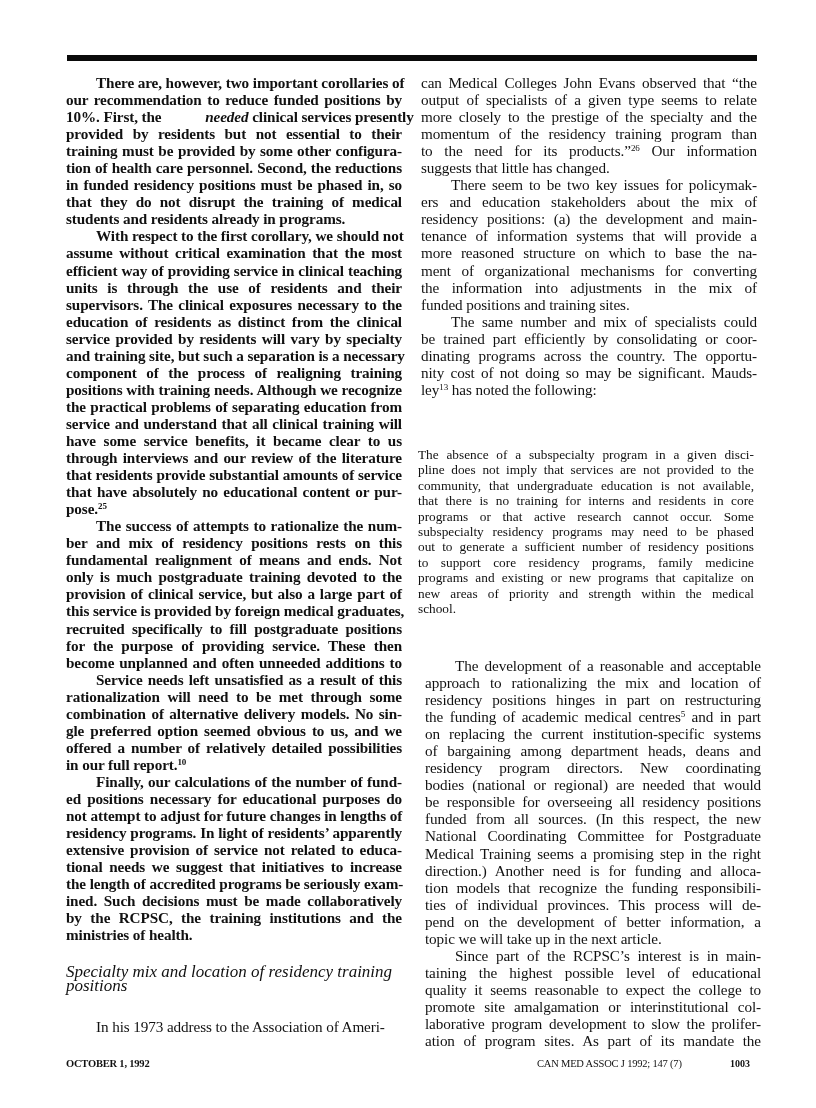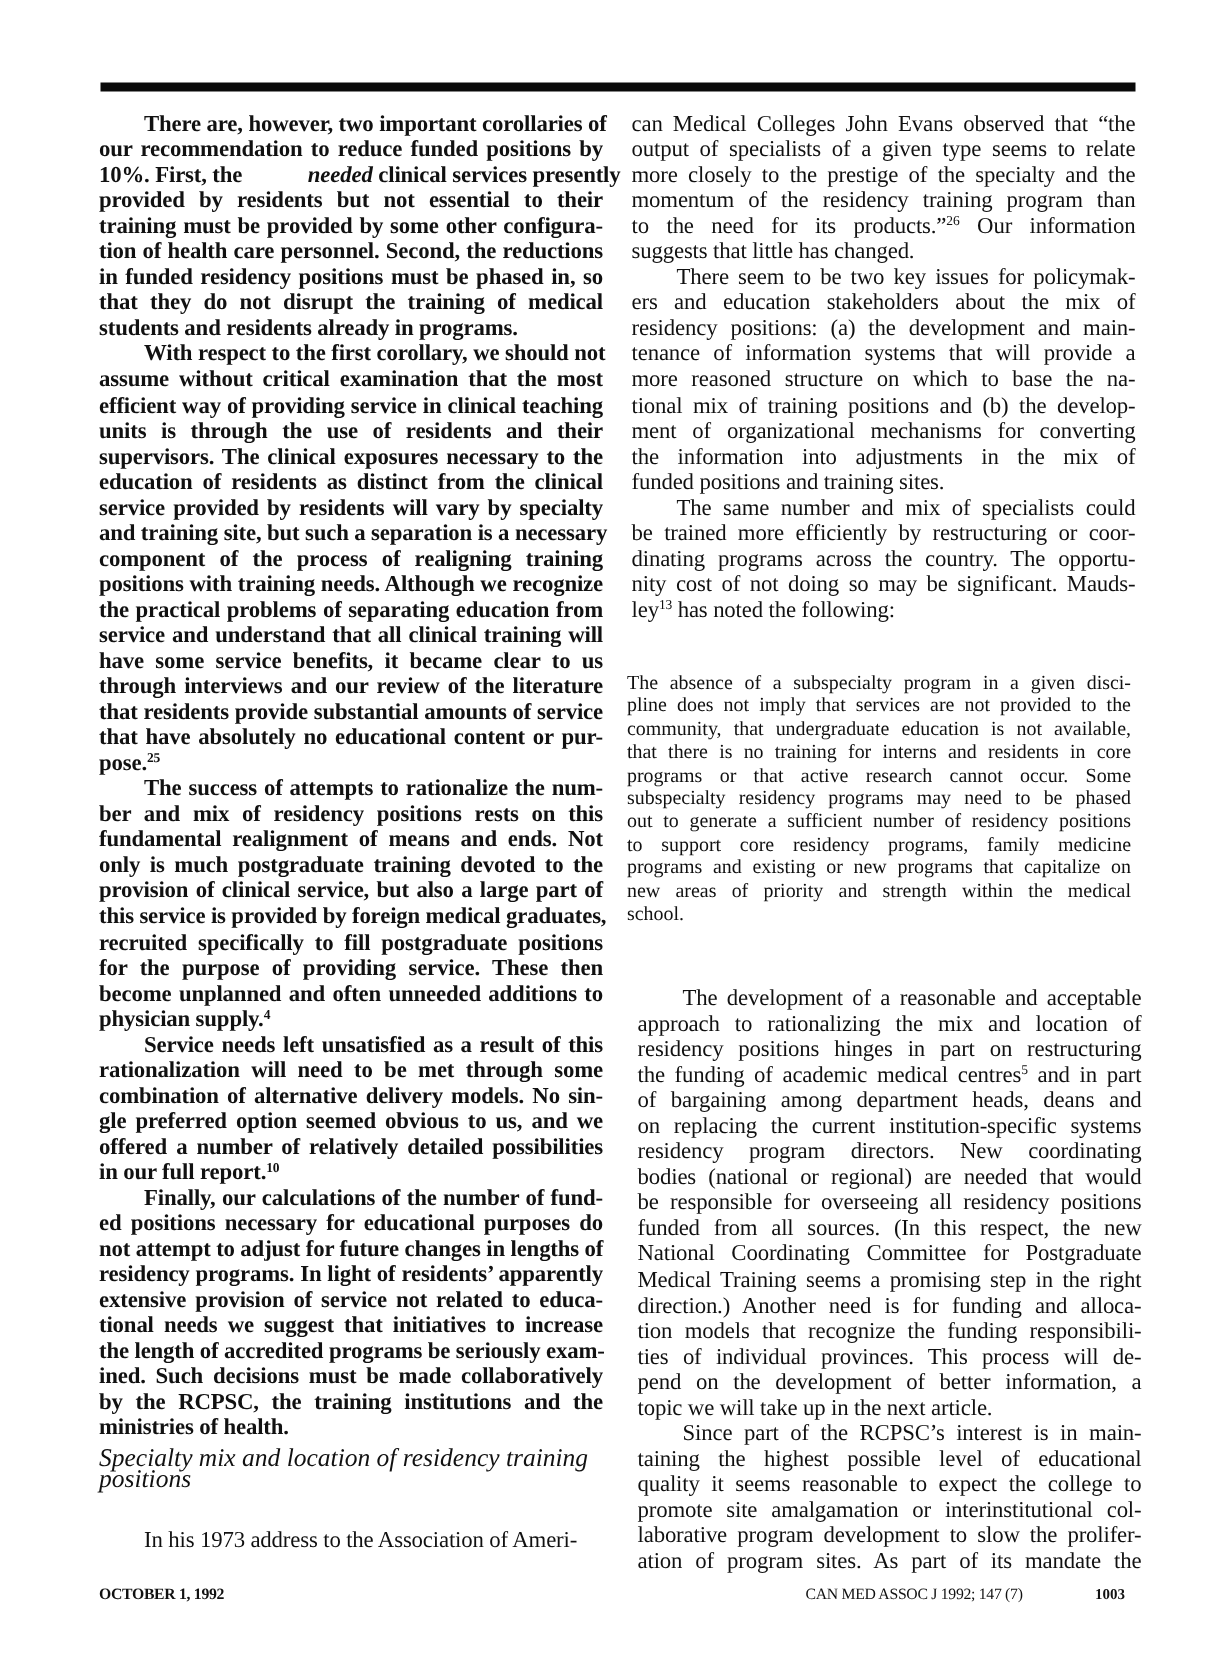--- a/index.html
+++ b/index.html
@@ -64,21 +64,20 @@
     <div class="para">
       <span class="line indent">The success of attempts to rationalize the num-</span>
       <span class="line">ber and mix of residency positions rests on this</span>
       <span class="line">fundamental realignment of means and ends. Not</span>
       <span class="line">only is much postgraduate training devoted to the</span>
       <span class="line">provision of clinical service, but also a large part of</span>
       <span class="line">this service is provided by foreign medical graduates,</span>
       <span class="line">recruited specifically to fill postgraduate positions</span>
       <span class="line">for the purpose of providing service. These then</span>
       <span class="line">become unplanned and often unneeded additions to</span>
-      <span class="line last">physician supply.<sup>4</sup></span>
     </div>
     <div class="para">
       <span class="line indent">Service needs left unsatisfied as a result of this</span>
       <span class="line">rationalization will need to be met through some</span>
       <span class="line">combination of alternative delivery models. No sin-</span>
       <span class="line">gle preferred option seemed obvious to us, and we</span>
       <span class="line">offered a number of relatively detailed possibilities</span>
       <span class="line last">in our full report.<sup>10</sup></span>
     </div>
     <div class="para">
@@ -112,28 +111,27 @@
       <span class="line">momentum of the residency training program than</span>
       <span class="line">to the need for its products.”<sup>26</sup> Our information</span>
       <span class="line last">suggests that little has changed.</span>
     </div>
     <div class="para">
       <span class="line indent">There seem to be two key issues for policymak-</span>
       <span class="line">ers and education stakeholders about the mix of</span>
       <span class="line">residency positions: (a) the development and main-</span>
       <span class="line">tenance of information systems that will provide a</span>
       <span class="line">more reasoned structure on which to base the na-</span>
-      <span class="line">tional mix of training positions and (b) the develop-</span>
       <span class="line">ment of organizational mechanisms for converting</span>
       <span class="line">the information into adjustments in the mix of</span>
       <span class="line last">funded positions and training sites.</span>
     </div>
     <div class="para">
       <span class="line indent">The same number and mix of specialists could</span>
-      <span class="line">be trained more efficiently by restructuring or coor-</span>
+      <span class="line">be trained part efficiently by consolidating or coor-</span>
       <span class="line">dinating programs across the country. The opportu-</span>
       <span class="line">nity cost of not doing so may be significant. Mauds-</span>
       <span class="line last">ley<sup>13</sup> has noted the following:</span>
     </div>
   </div>
 <div class="quote" id="quote">
     <div class="para">
       <span class="line">The absence of a subspecialty program in a given disci-</span>
       <span class="line">pline does not imply that services are not provided to the</span>
       <span class="line">community, that undergraduate education is not available,</span>
@@ -146,22 +144,22 @@
       <span class="line">new areas of priority and strength within the medical</span>
       <span class="line last">school.</span>
     </div>
   </div>
 <div class="block" id="right-col-bottom" style="left:425px; top:657px; width:336px;">
     <div class="para">
       <span class="line indent">The development of a reasonable and acceptable</span>
       <span class="line">approach to rationalizing the mix and location of</span>
       <span class="line">residency positions hinges in part on restructuring</span>
       <span class="line">the funding of academic medical centres<sup>5</sup> and in part</span>
+      <span class="line">on replacing the current institution-specific systems</span>
       <span class="line">of bargaining among department heads, deans and</span>
-      <span class="line">on replacing the current institution-specific systems</span>
       <span class="line">residency program directors. New coordinating</span>
       <span class="line">bodies (national or regional) are needed that would</span>
       <span class="line">be responsible for overseeing all residency positions</span>
       <span class="line">funded from all sources. (In this respect, the new</span>
       <span class="line">National Coordinating Committee for Postgraduate</span>
       <span class="line">Medical Training seems a promising step in the right</span>
       <span class="line">direction.) Another need is for funding and alloca-</span>
       <span class="line">tion models that recognize the funding responsibili-</span>
       <span class="line">ties of individual provinces. This process will de-</span>
       <span class="line">pend on the development of better information, a</span>

